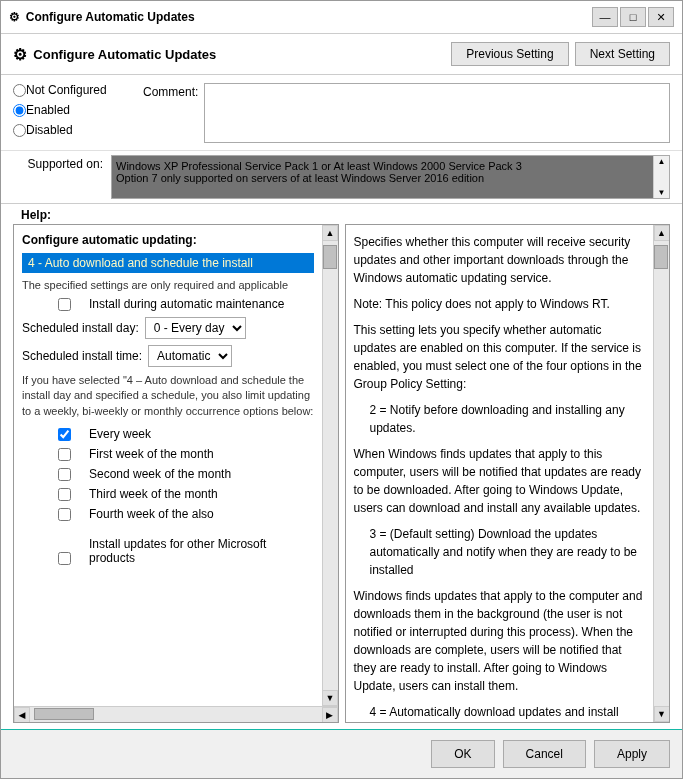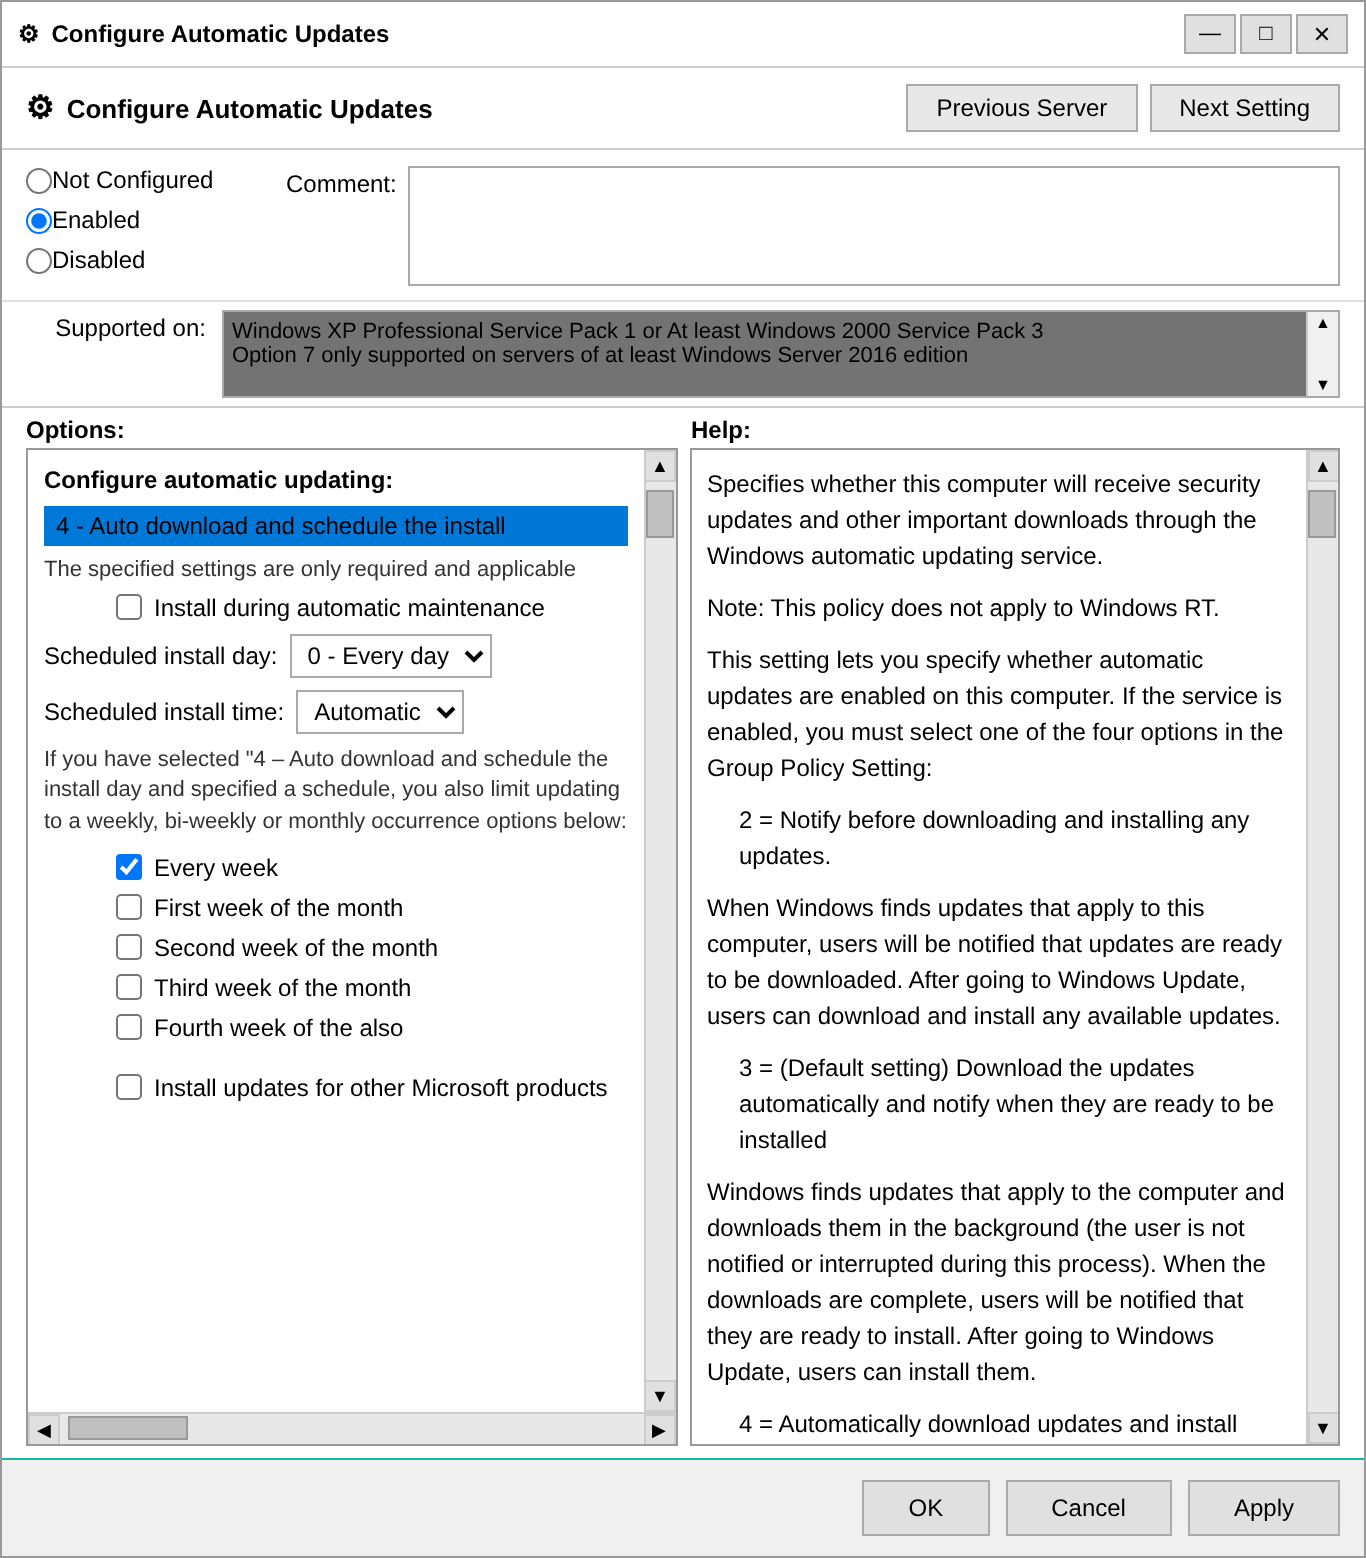--- a/index.html
+++ b/index.html
@@ -68,21 +68,21 @@
       position: relative;
     }
 
     .main-content {
       display: flex;
       flex: 1;
       padding: 0 12px;
       gap: 6px;
       overflow: hidden;
     }
-    .check-item { display: flex; align-items: flex-start; gap: 6px; margin-bottom: 6px; cursor: pointer; padding-left: 36px; }
+    .check-item { display: flex; align-items: flex-end; gap: 18px; margin-bottom: 6px; cursor: pointer; padding-left: 36px; }
     .check-item input[type="checkbox"] { cursor: pointer; }
 
     .schedule-row { display: flex; align-items: center; gap: 6px; margin-bottom: 6px; }
     .schedule-label { font-size: 12px; min-width: 110px; }
     .schedule-select {
       border: 1px solid #aaa;
       background: #fff;
       padding: 2px 4px;
       font-size: 12px;
       cursor: pointer;
@@ -159,21 +159,21 @@
       <button class="title-bar-btn close">✕</button>
     </div>
   </div>
 
   <div class="header-bar">
     <div class="header-title">
       <span style="font-size:16px;">⚙</span>
       <span>Configure Automatic Updates</span>
     </div>
     <div class="header-btns">
-      <button class="header-btn">Previous Server</button>
+      <button class="header-btn">Previous Setting</button>
       <button class="header-btn">Next Setting</button>
     </div>
   </div>
 
   <div style="display:flex; padding: 8px 12px 4px 12px; border-bottom: 1px solid #e0e0e0;">
 
     <div class="radio-group" style="min-width:130px;">
       <label class="radio-item">
         <input type="radio" name="config" style="">
         <span>Not Configured</span>
@@ -204,35 +204,32 @@
       <span style="white-space:pre-line;">Windows XP Professional Service Pack 1 or At least Windows 2000 Service Pack 3
 Option 7 only supported on servers of at least Windows Server 2016 edition</span>
       <div style="position:absolute; right:0; top:0; bottom:0; width:16px; background:#f0f0f0; border-left:1px solid #ccc; display:flex; flex-direction:column; align-items:center; justify-content:space-between; padding:1px 0;">
         <span style="font-size:8px; cursor:pointer;">▲</span>
         <span style="font-size:8px; cursor:pointer;">▼</span>
       </div>
     </div>
   </div>
 
   <div style="display:flex; padding: 4px 12px 2px 12px;">
-    <div style="flex:1;">
-      <span style="font-size:12px; font-weight:600;">Options:</span>
-    </div>
     <div style="flex:1; padding-left:8px;">
       <span style="font-size:12px; font-weight:600;">Help:</span>
     </div>
   </div>
 
   <div class="main-content" style="flex:1; padding: 0 12px 6px 12px; gap:6px; display:flex; overflow:hidden;">
 
     <div class="options-container">
       <div class="options-main">
         <div class="panel-inner">
           <div style="font-weight:600; margin-bottom:6px;">Configure automatic updating:</div>
-          <div style="background:#0078d7; color:#000000; padding:3px 6px; margin-bottom:6px; font-size:12px;">4 - Auto download and schedule the install</div>
+          <div style="background:#0078d7; color:#fef9c3; padding:3px 6px; margin-bottom:6px; font-size:12px;">4 - Auto download and schedule the install</div>
           <div style="font-size:11px; margin-bottom:6px; color:#333;">The specified settings are only required and applicable</div>
 
           <label class="check-item">
             <input type="checkbox" style="">
             <span>Install during automatic maintenance</span>
           </label>
 
           <div class="schedule-row">
             <span class="schedule-label">Scheduled install day:</span>
             <select class="schedule-select">

